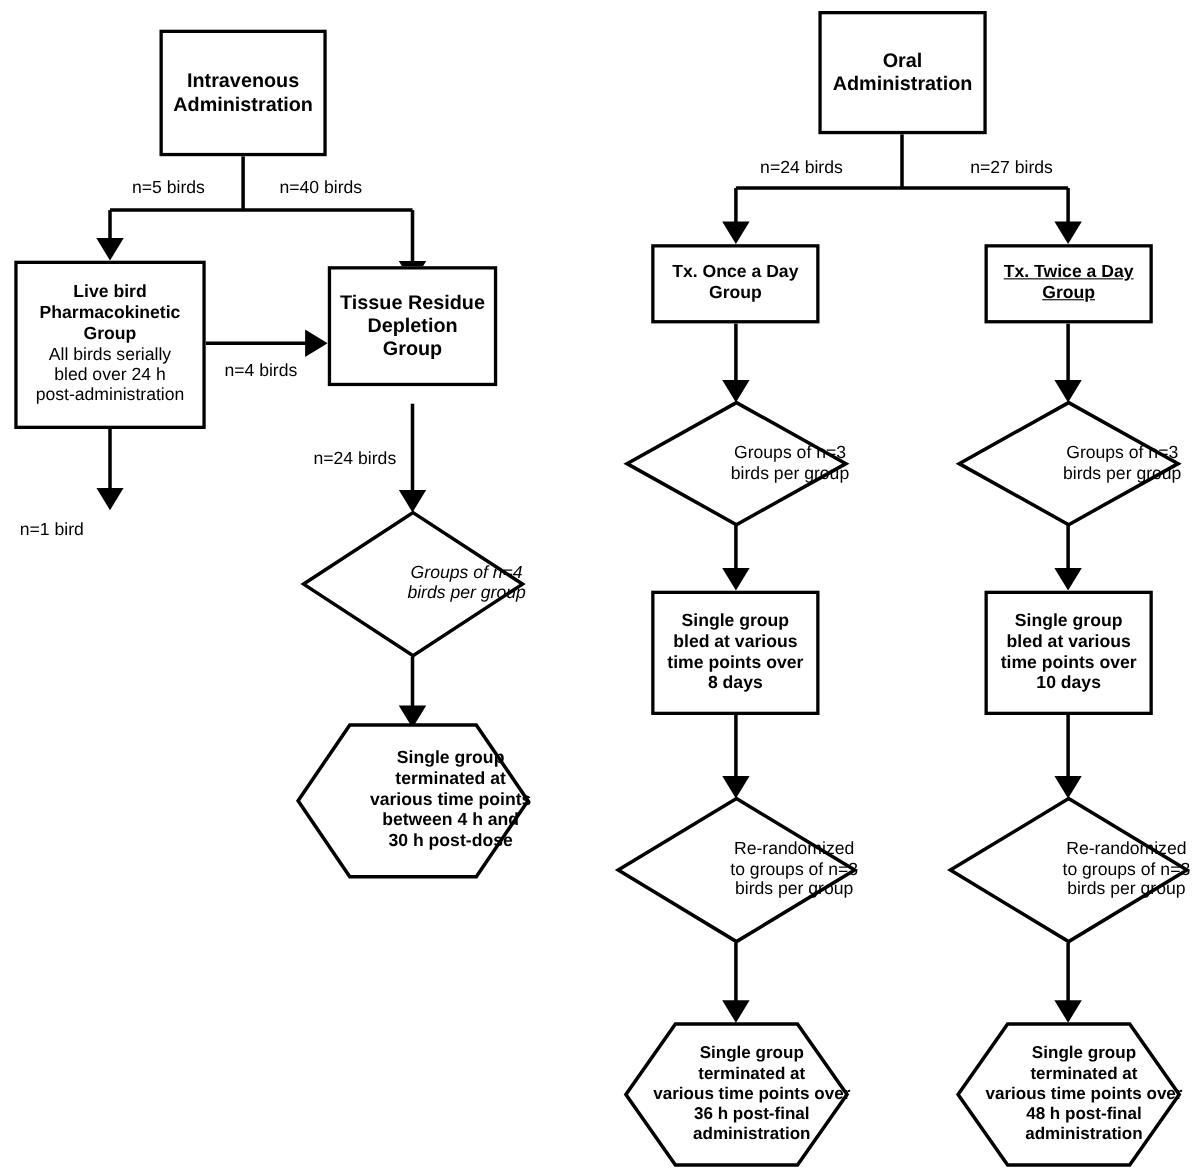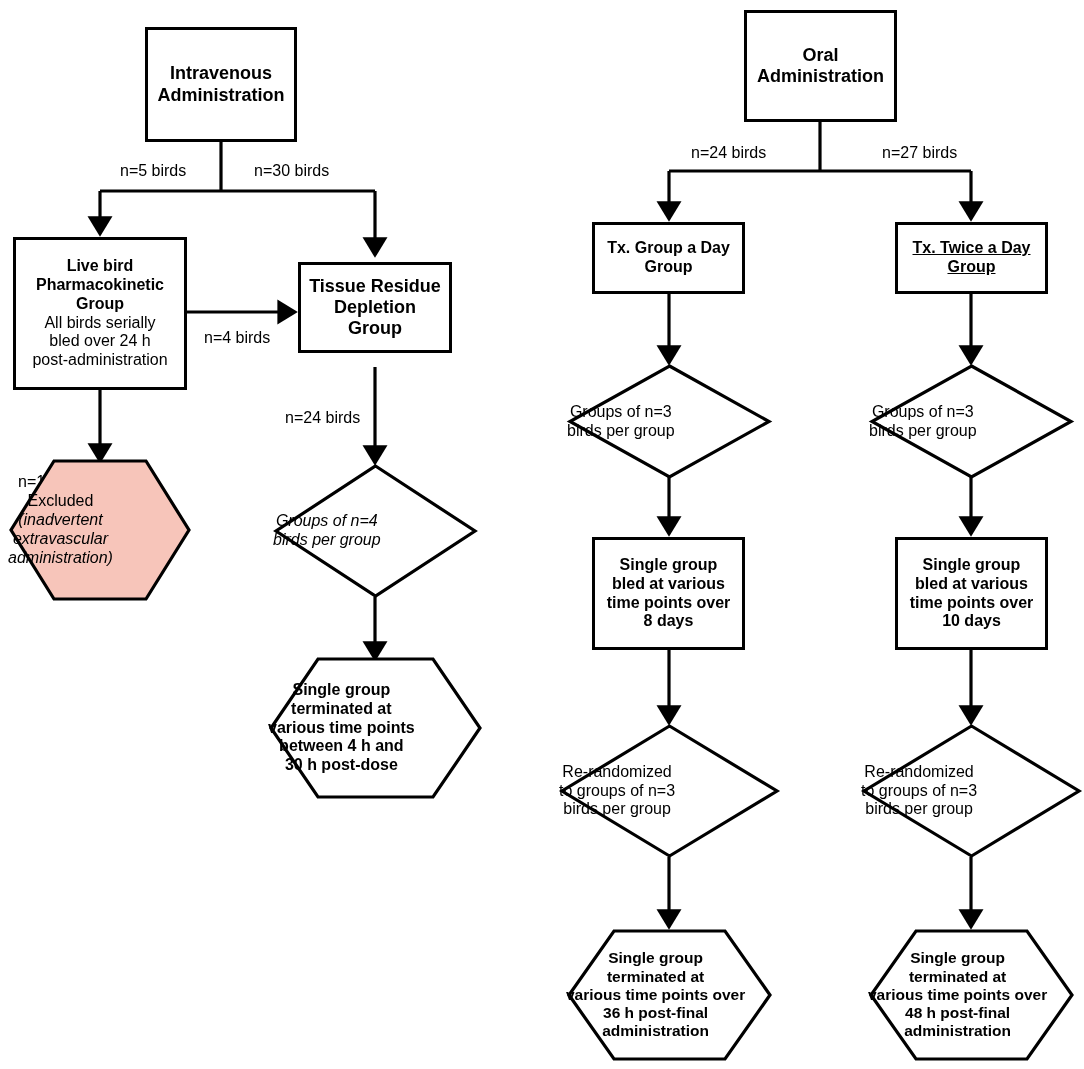--- a/index.html
+++ b/index.html
@@ -10,21 +10,21 @@
 
   .node{position:absolute;box-sizing:border-box;display:flex;align-items:center;
         justify-content:center;text-align:center;line-height:1.18;}
 
   .rect{border:3px solid #000;background:#fff;}
   .rect .txt{padding:0 4px;}
 
   .shape{position:absolute;}
   .shape svg{position:absolute;left:0;top:0;overflow:visible;}
   .shape .label{position:absolute;left:0;top:0;width:100%;height:100%;
-        display:flex;align-items:center;justify-content:flex-start;text-align:center;
+        display:flex;align-items:center;justify-content:flex-end;text-align:center;
         line-height:1.18;}
 
   .b{font-weight:bold;}
   .i{font-style:italic;}
 
   .edgelabel{position:absolute;white-space:nowrap;line-height:1;}
 
   .t15{font-size:15.5px;}
   .t16{font-size:16px;}
   .t17{font-size:18px;}
@@ -73,52 +73,39 @@
   </svg>
 
   <div class="node rect t17 b" style="left:145px;top:27px;width:152px;height:115px;">
     <div class="txt">
       <div>Intravenous</div>
       <div>Administration</div>
     </div>
   </div>
 
   <div class="edgelabel t16" style="left:120px;top:163px;">n=5 birds</div>
-  <div class="edgelabel t16" style="left:254px;top:163px;">n=30 birds</div>
+  <div class="edgelabel t16" style="left:254px;top:163px;">n=40 birds</div>
 
   <div class="node rect t16" style="left:13px;top:237px;width:174px;height:153px;">
     <div class="txt">
       <div class="b">Live bird</div>
       <div class="b">Pharmacokinetic</div>
       <div class="b">Group</div>
       <div>All birds serially</div>
       <div>bled over 24 h</div>
       <div>post-administration</div>
     </div>
   </div>
 
   <div class="edgelabel t16" style="left:18px;top:426px;margin-top:48px;">n=1 bird</div>
 
-  <div class="shape" style="left:8px;top:458px;width:184px;height:144px;">
-    <svg width="184" height="144" viewBox="0 0 184 144">
-      <polygon points="46,3 138,3 181,72 138,141 46,141 3,72" fill="#f7c5ba" stroke="#000" stroke-width="3.2"></polygon>
-    </svg>
-    <div class="label t16">
-      <div>
-        <div>Excluded</div>
-        <div class="i">(inadvertent</div>
-        <div class="i">extravascular</div>
-        <div class="i">administration)</div>
-      </div>
-    </div>
-  </div>
 
   <div class="edgelabel t16" style="left:204px;top:282px;margin-top:48px;">n=4 birds</div>
 
-  <div class="node rect t17 b" style="left:298px;top:262px;width:154px;height:91px;">
+  <div class="node rect t17 b" style="left:298px;top:242px;width:154px;height:109px;">
     <div class="txt">
       <div>Tissue Residue</div>
       <div>Depletion</div>
       <div>Group</div>
     </div>
   </div>
 
   <div class="edgelabel t16" style="left:285px;top:410px;">n=24 birds</div>
 
   <div class="shape" style="left:273px;top:463px;width:205px;height:136px;font-style:italic;">
@@ -153,21 +140,21 @@
       <div>Oral</div>
       <div>Administration</div>
     </div>
   </div>
 
   <div class="edgelabel t16" style="left:691px;top:145px;">n=24 birds</div>
   <div class="edgelabel t16" style="left:862px;top:145px;margin-left:20px;">n=27 birds</div>
 
   <div class="node rect t16 b" style="left:592px;top:222px;width:153px;height:72px;">
     <div class="txt">
-      <div>Tx. Group a Day</div>
+      <div>Tx. Once a Day</div>
       <div>Group</div>
     </div>
   </div>
 
   <div class="shape" style="left:567px;top:363px;width:205px;height:117px;">
     <svg width="205" height="117" viewBox="0 0 205 117">
       <polygon points="102.5,3 202,58.5 102.5,114 3,58.5" fill="#fff" stroke="#000" stroke-width="3.2"></polygon>
     </svg>
     <div class="label t16">
       <div>

